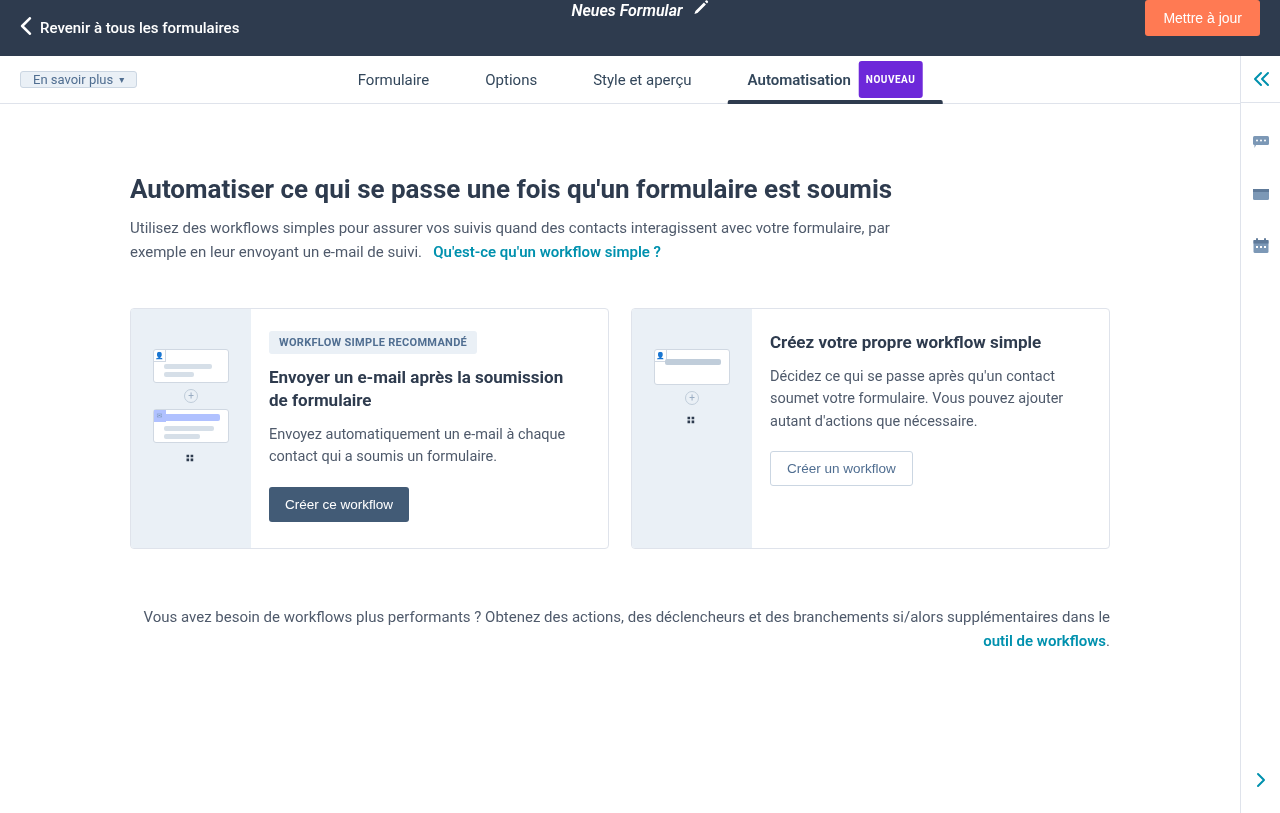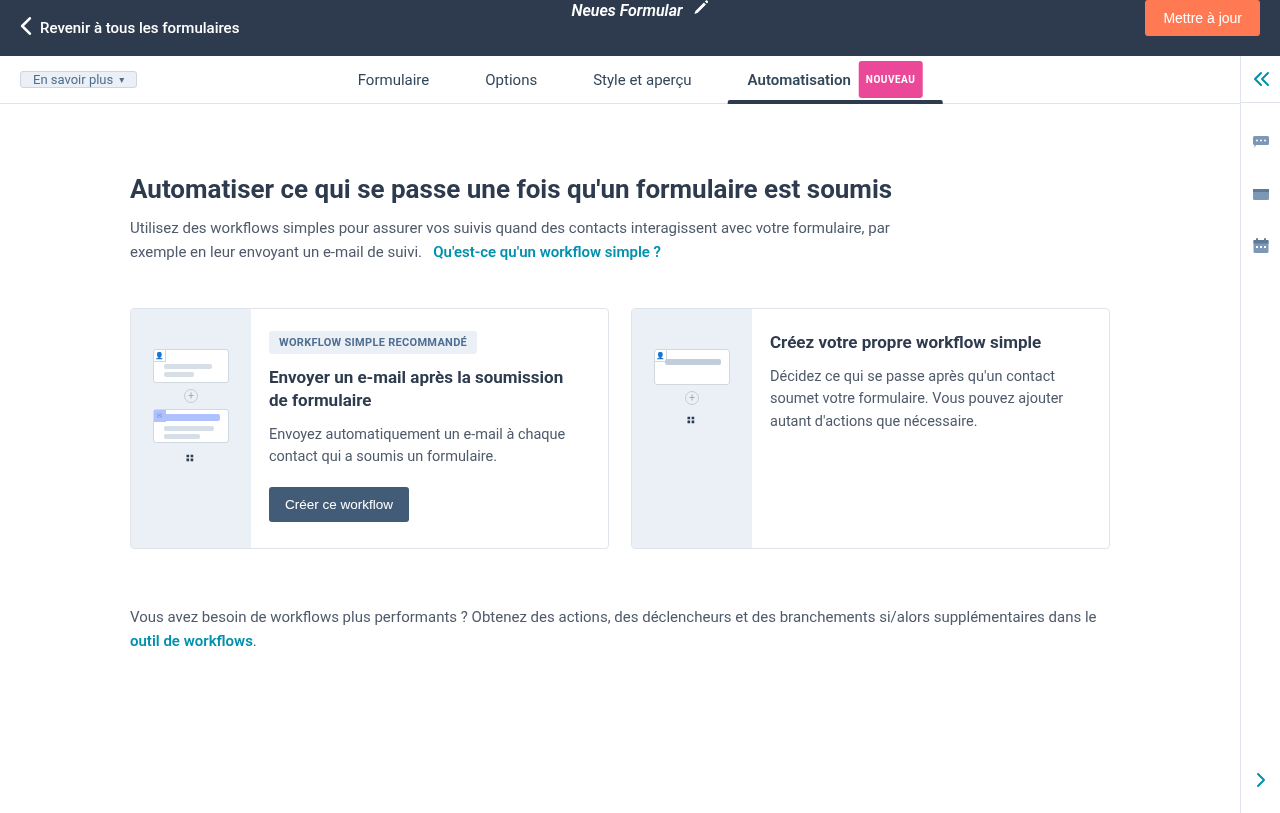--- a/index.html
+++ b/index.html
@@ -16,21 +16,21 @@
   .btn-primary { background: #ff7a53; color: #fff; border: none; border-radius: 3px; padding: 10px 18px; font-size: 14px; font-weight: 500; cursor: pointer; }
 
   
   .subnav { height: 48px; border-bottom: 1px solid #dfe3eb; display: flex; align-items: center; padding: 0 20px; position: relative; }
   .learn-more { border: 1px solid #cbd6e2; background: #eaf0f6; border-radius: 3px; padding: 0 12px; font-size: 13px; color: #506e91; display: flex; align-items: center; gap: 6px; cursor: pointer; }
   .learn-more .caret { font-size: 10px; }
   .tabs { position: absolute; left: 50%; transform: translateX(-50%); display: flex; gap: 56px; height: 100%; align-items: center; }
   .tab { font-size: 15px; color: #33475b; cursor: pointer; height: 100%; display: flex; align-items: center; gap: 8px; position: relative; }
   .tab.active { font-weight: 600; }
   .tab.active::after { content: ""; position: absolute; left: -20px; right: -20px; bottom: -1px; height: 4px; background: #2e3b4e; border-radius: 2px 2px 0 0; }
-  .badge-new { background: #ec4899; color: #fff; font-size: 10px; font-weight: 700; padding: 13px 7px; border-radius: 3px; letter-spacing: 0.5px; }
+  .badge-new { background: #6d28d9; color: #fff; font-size: 10px; font-weight: 700; padding: 13px 7px; border-radius: 3px; letter-spacing: 0.5px; }
   .subnav-right { margin-left: auto; display: flex; gap: 12px; }
   .btn-ghost { border: 1px solid #cbd6e2; background: #eaf0f6; border-radius: 3px; padding: 7px 14px; font-size: 13px; color: #506e91; display: flex; align-items: center; gap: 6px; cursor: pointer; }
 
   
   .rail { position: absolute; right: 0; top: 56px; bottom: 0; width: 40px; border-left: 1px solid #dfe3eb; background: #fff; display: flex; flex-direction: column; align-items: center; padding-top: 14px; gap: 30px; }
   .rail-block { border-bottom: 1px solid #dfe3eb; width: 100%; padding-bottom: 14px; display:flex; justify-content:center; }
   .rail svg { width: 18px; height: 18px; }
   .rail-bottom { margin-top: auto; margin-bottom: 20px; }
 
   
@@ -58,21 +58,21 @@
   .illus-plus { width: 14px; height: 14px; border: 1px solid #c0cdda; border-radius: 50%; display:flex; align-items:center; justify-content:center; color:#99acc2; font-size:10px; line-height:1; }
   .illus-dots { font-size: 14px; letter-spacing: 2px; color: #2e3b4e; font-weight:700; }
 
   .card-body { padding: 22px 26px 26px 18px; }
   .rec-badge { display:inline-block; background: #eaf0f6; color: #506e91; font-size: 11px; font-weight: 700; padding: 5px 10px; border-radius: 3px; margin-bottom: 12px; letter-spacing: 0.3px; }
   .card-title { font-size: 17px; font-weight: 700; color: #2e3b4e; margin-bottom: 12px; line-height: 1.35; }
   .card-desc { font-size: 14.5px; color: #4f5a6b; line-height: 1.55; margin-bottom: 18px; }
   .btn-dark { background: #425b76; color: #fff; border: none; border-radius: 3px; padding: 10px 16px; font-size: 13.5px; font-weight: 500; cursor: pointer; }
   .btn-outline { background: #fff; color: #506e91; border: 1px solid #cbd6e2; border-radius: 3px; padding: 9px 16px; font-size: 13.5px; font-weight: 500; cursor: pointer; }
 
-  .footer-note { text-align: left; font-size: 15px; color: #4f5a6b; margin-top: 56px; line-height: 1.6; }
+  .footer-note { text-align: right; font-size: 15px; color: #4f5a6b; margin-top: 56px; line-height: 1.6; }
 </style>
 </head>
 <body>
 
 <div class="topbar">
   <div class="back">
     <span>
       <svg viewBox="0 0 8 14" fill="none">
           <path d="M7 1L1 7l6 6" stroke="#fff" stroke-width="2" stroke-linecap="round" stroke-linejoin="round"></path>
         </svg>
@@ -197,20 +197,21 @@
                 <div class="corner">👤</div>
                 <div class="bar full"></div>
               </div>
             <div class="illus-plus">+</div>
             <div class="illus-dots">⠶</div>
           </div>
         </div>
         <div class="card-body">
           <div class="card-title">Créez votre propre workflow simple</div>
           <div class="card-desc">Décidez ce qui se passe après qu'un contact soumet votre formulaire. Vous pouvez ajouter autant d'actions que nécessaire.</div>
+          <button class="btn-outline">Créer un workflow</button>
         </div>
       </div>
     </div>
 
     <p class="footer-note">
       <span>Vous avez besoin de workflows plus performants ? Obtenez des actions, des déclencheurs et des branchements si/alors supplémentaires dans le </span><a class="link">outil de workflows</a><span>.</span>
     </p>
   </div>
 </div>
 

